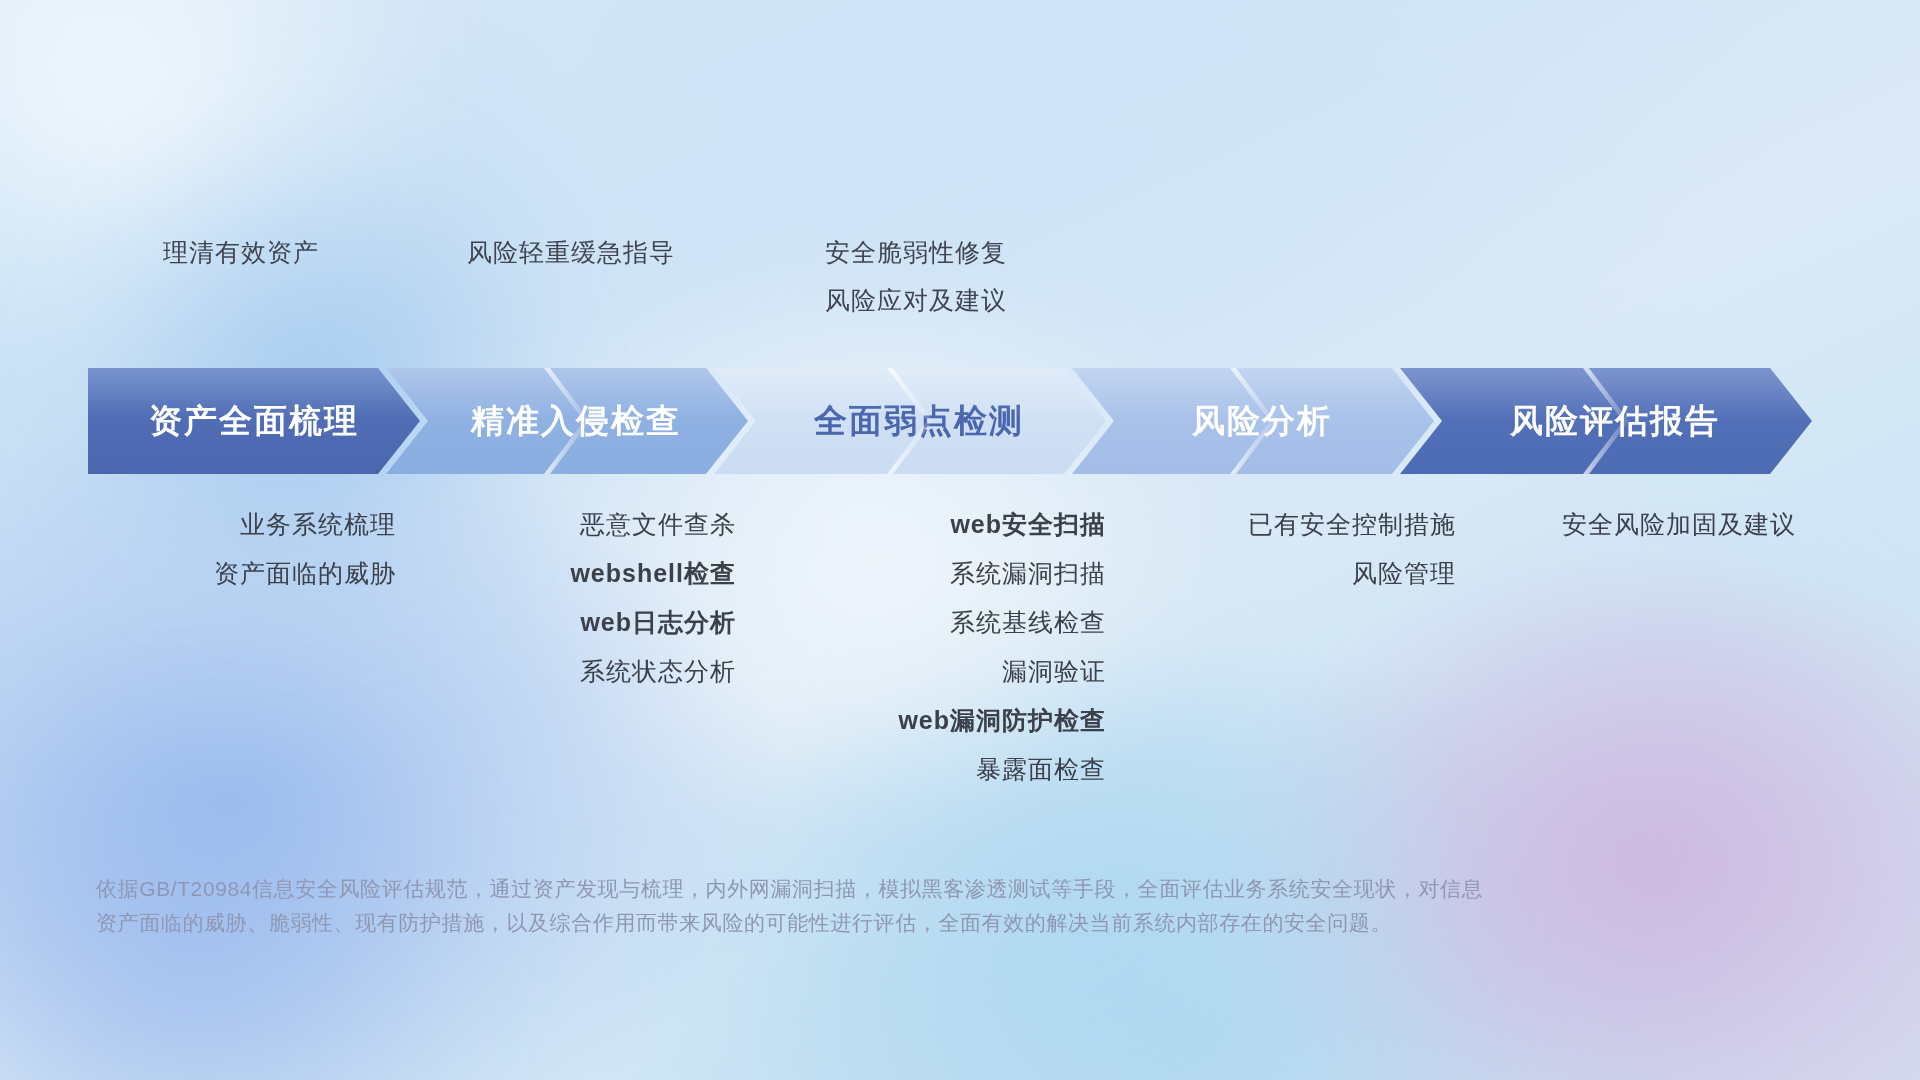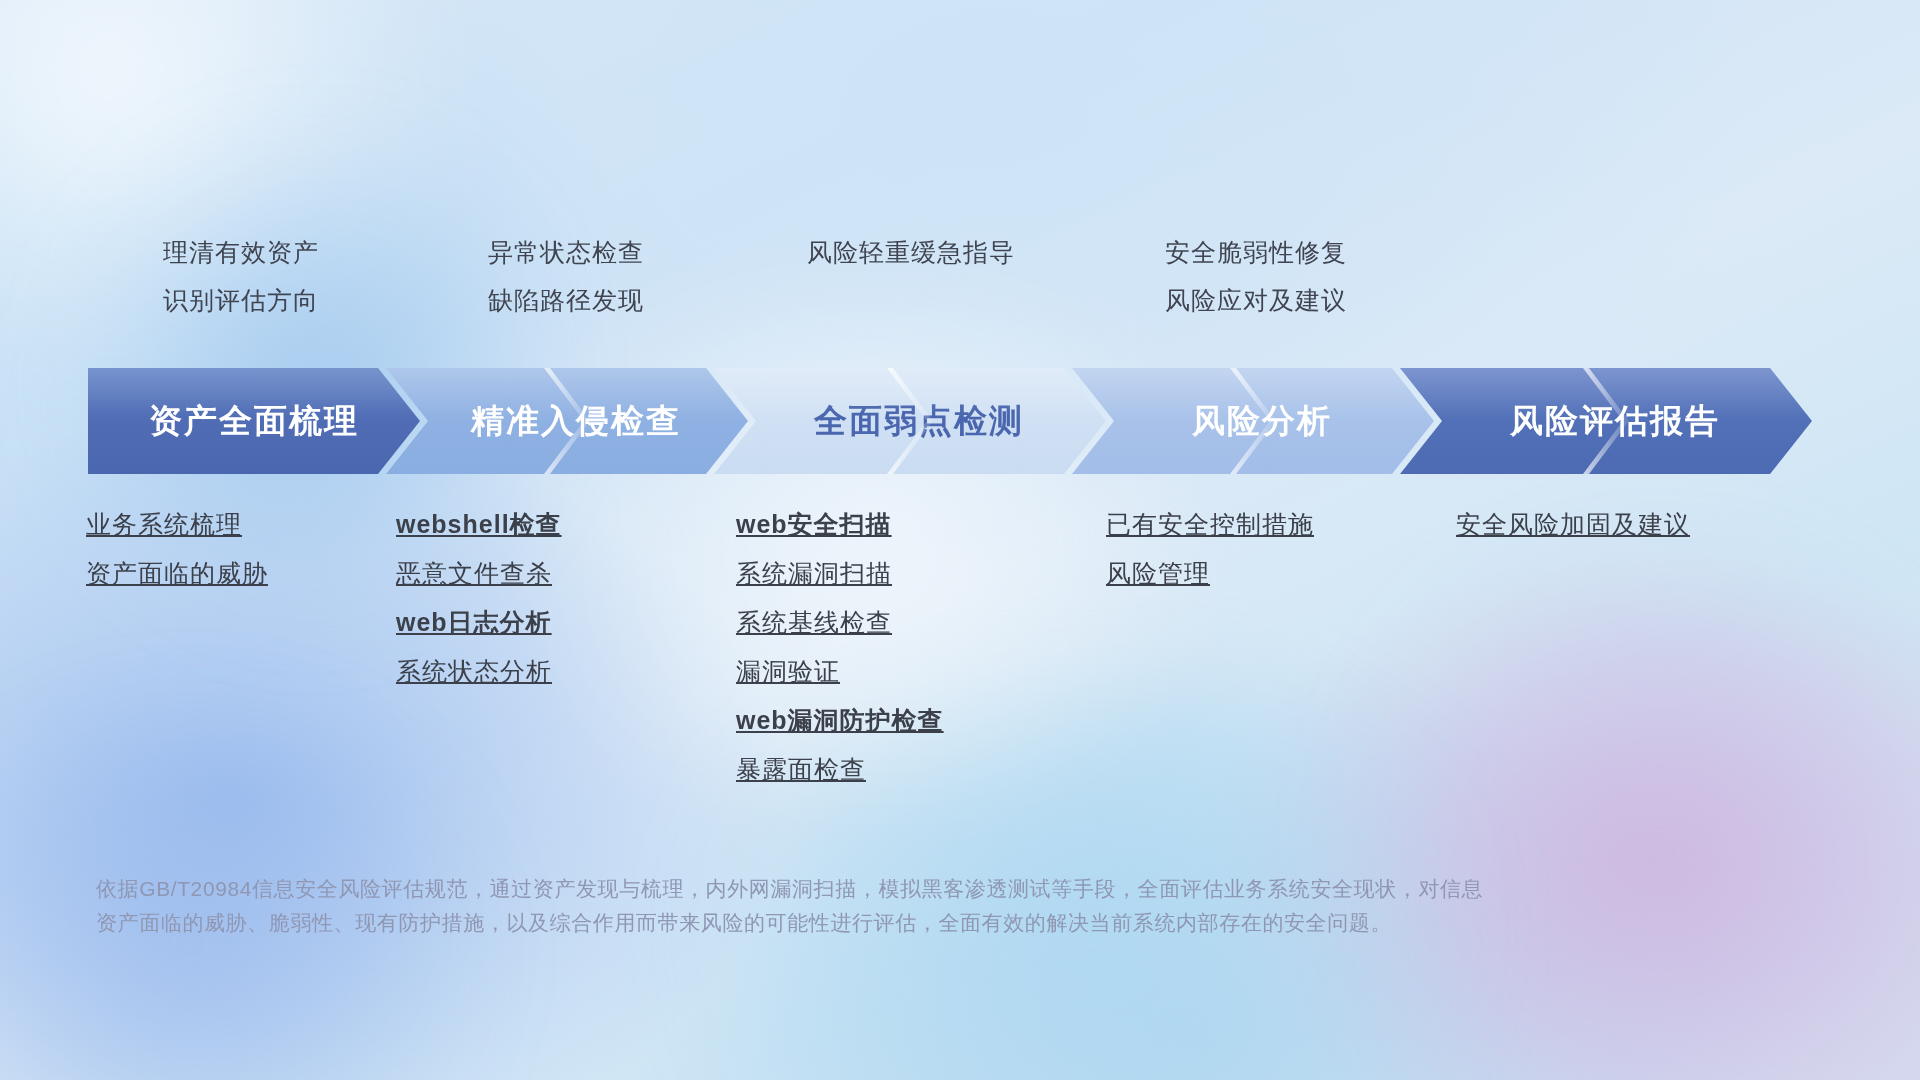--- a/index.html
+++ b/index.html
@@ -136,27 +136,26 @@
   .list-row {
     position: absolute;
     left: 86px;
     right: 56px;
     top: 500px;
     display: flex;
     align-items: flex-start;
   }
   .list-col {
     flex: 0 0 auto;
-    text-align: left;
+    text-align: right;
     color: #3b404a;
     font-size: 25px;
     line-height: 49px;
     letter-spacing: 1px;
     white-space: nowrap;
-    text-decoration: underline;
   }
   .list-item { display: block; }
   .list-item.strong { font-weight: bold; }
 
   
   .footer {
     position: absolute;
     left: 96px;
     top: 872px;
     width: 1560px;
@@ -176,25 +175,20 @@
   <div class="glow glow-c"></div>
   <div class="glow glow-d"></div>
   <div class="glow glow-e"></div>
   <div class="glow glow-f"></div>
 
   <div class="content">
 
     <div class="cap-row">
       <div class="cap-col" style="width:310px">
         <span class="cap-line">理清有效资产</span>
-        <span class="cap-line">识别评估方向</span>
-      </div>
-      <div class="cap-col" style="width:340px">
-        <span class="cap-line">异常状态检查</span>
-        <span class="cap-line">缺陷路径发现</span>
       </div>
       <div class="cap-col" style="width:350px">
         <span class="cap-line">风险轻重缓急指导</span>
       </div>
       <div class="cap-col" style="width:340px">
         <span class="cap-line">安全脆弱性修复</span>
         <span class="cap-line">风险应对及建议</span>
       </div>
     </div>
 
@@ -219,22 +213,22 @@
         <span class="seg-label">风险评估报告</span>
       </div>
     </div>
 
     <div class="list-row">
       <div class="list-col" style="width:310px">
         <span class="list-item">业务系统梳理</span>
         <span class="list-item">资产面临的威胁</span>
       </div>
       <div class="list-col" style="width:340px">
+        <span class="list-item">恶意文件查杀</span>
         <span class="list-item strong">webshell检查</span>
-        <span class="list-item">恶意文件查杀</span>
         <span class="list-item strong">web日志分析</span>
         <span class="list-item">系统状态分析</span>
       </div>
       <div class="list-col" style="width:370px">
         <span class="list-item strong">web安全扫描</span>
         <span class="list-item">系统漏洞扫描</span>
         <span class="list-item">系统基线检查</span>
         <span class="list-item">漏洞验证</span>
         <span class="list-item strong">web漏洞防护检查</span>
         <span class="list-item">暴露面检查</span>

